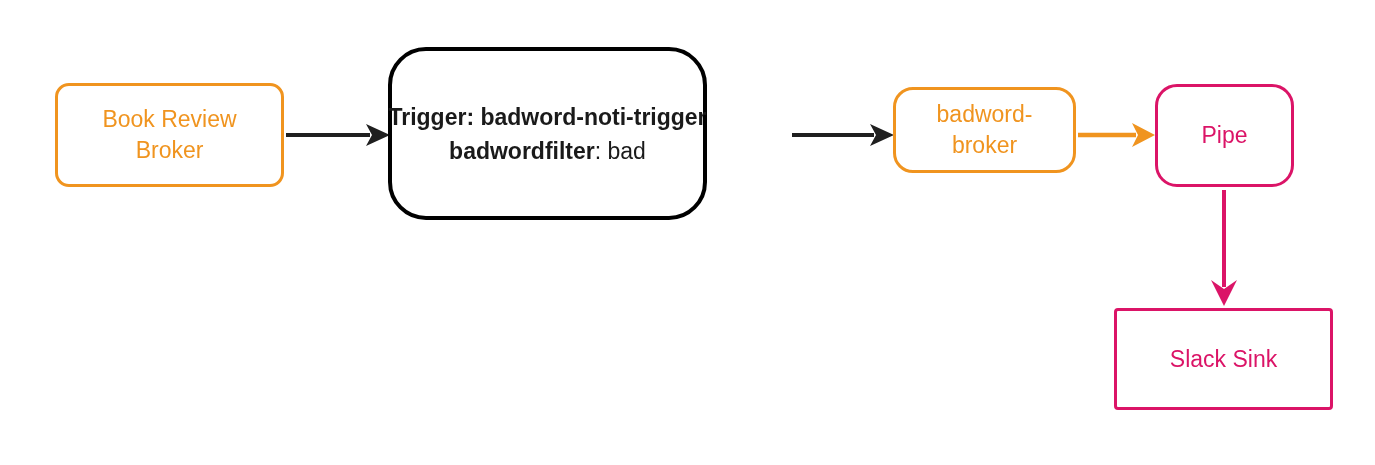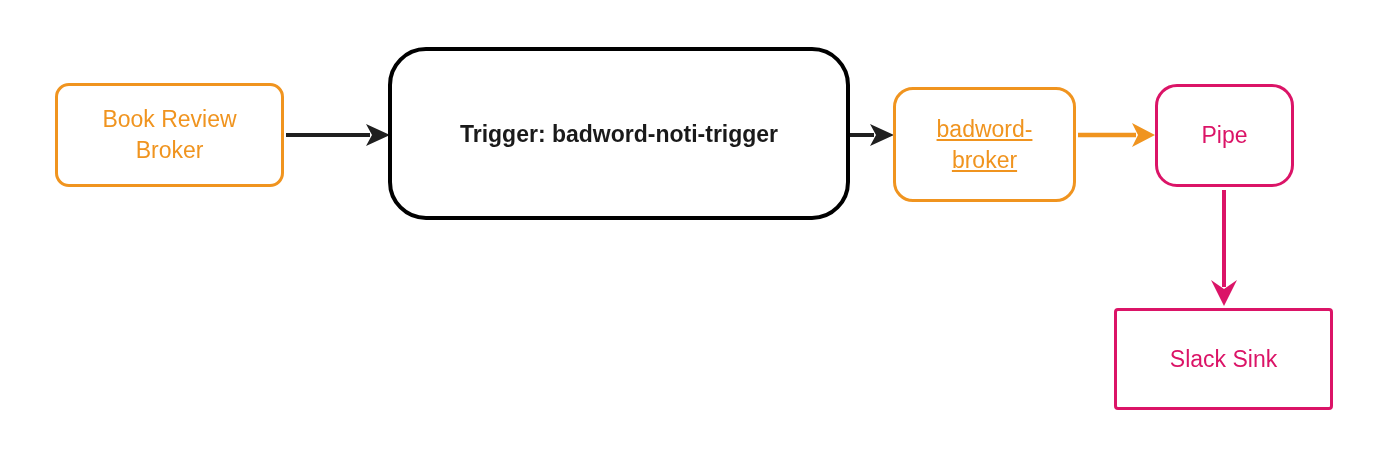--- a/index.html
+++ b/index.html
@@ -45,30 +45,29 @@
     color: var(--ink);
   }
   .node-brb {
     left: 55px; top: 83px;
     width: 229px; height: 104px;
     border-radius: 14px;
   }
   .node-brb .label { width: 160px; }
   .node-trigger {
     left: 388px; top: 47px;
-    width: 462px; height: 173px;
+    width: 319px; height: 173px;
     border-radius: 38px;
     font-size: 23px;
     line-height: 34px;
   }
   .node-bwb {
     left: 893px; top: 87px;
-    width: 183px; height: 115px;
+    width: 183px; height: 86px;
     border-radius: 20px;
-    text-decoration: underline;
   }
   .node-bwb .label { width: 110px; }
   .node-pipe {
     left: 1155px; top: 84px;
     width: 139px; height: 103px;
     border-radius: 22px;
   }
   .node-slack {
     left: 1114px; top: 308px;
     width: 219px; height: 102px;
@@ -107,20 +106,21 @@
     </g>
   </svg>
 
   <div class="node node-orange node-brb">
     <div class="label">Book Review Broker</div>
   </div>
 
   <div class="node node-black node-trigger">
     <div class="label">
       <div class="trigger-line"><span class="b">Trigger: badword-noti-trigger</span><span></span></div>
+      <div class="trigger-line"><span class="b">badwordfilter</span><span>: bad</span></div>
     </div>
   </div>
 
   <div class="node node-orange node-bwb">
     <div class="label">badword-broker</div>
   </div>
 
   <div class="node node-pink node-pipe">
     <div class="label">Pipe</div>
   </div>

